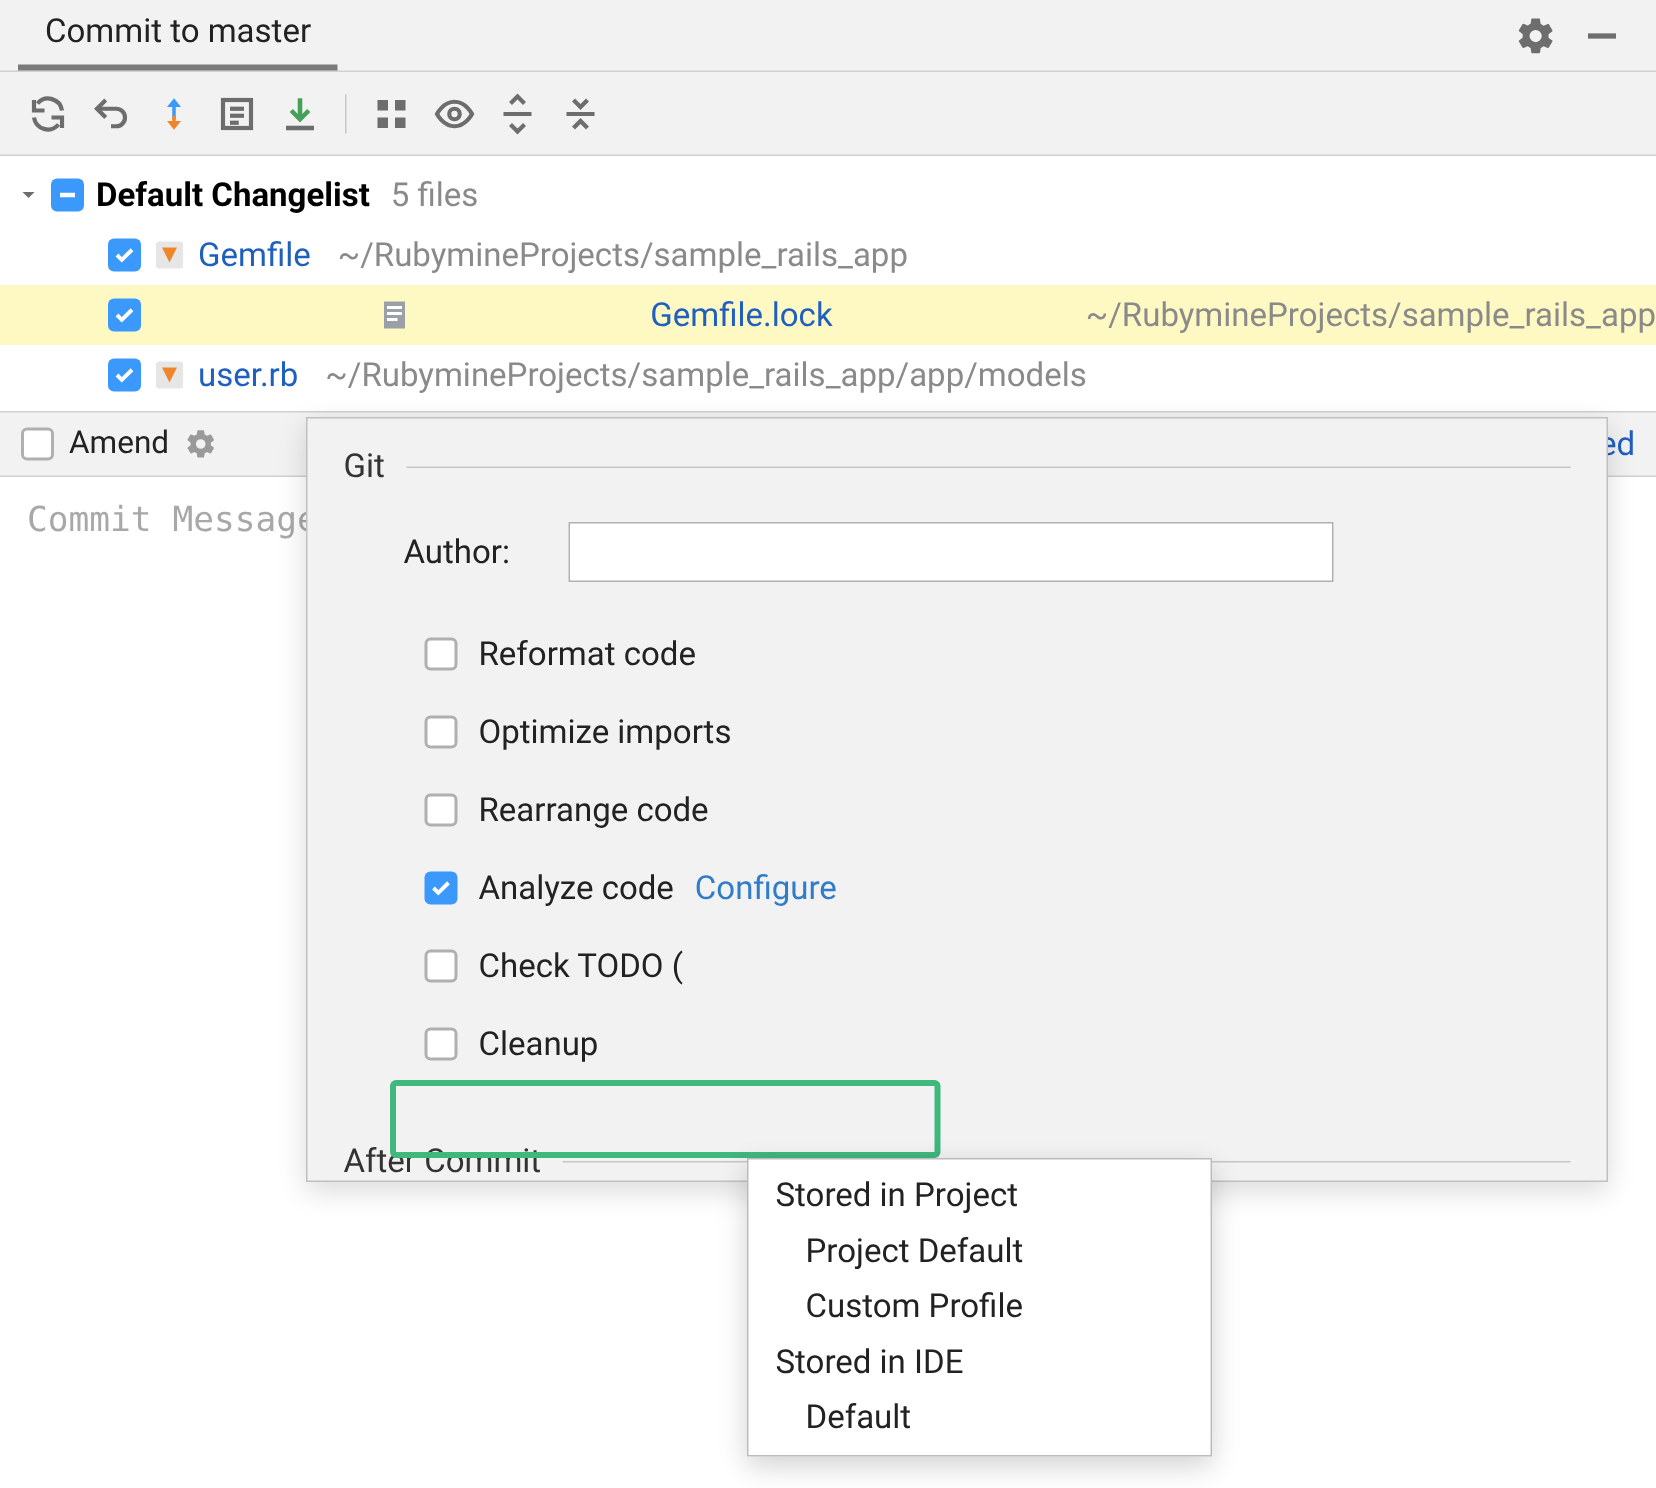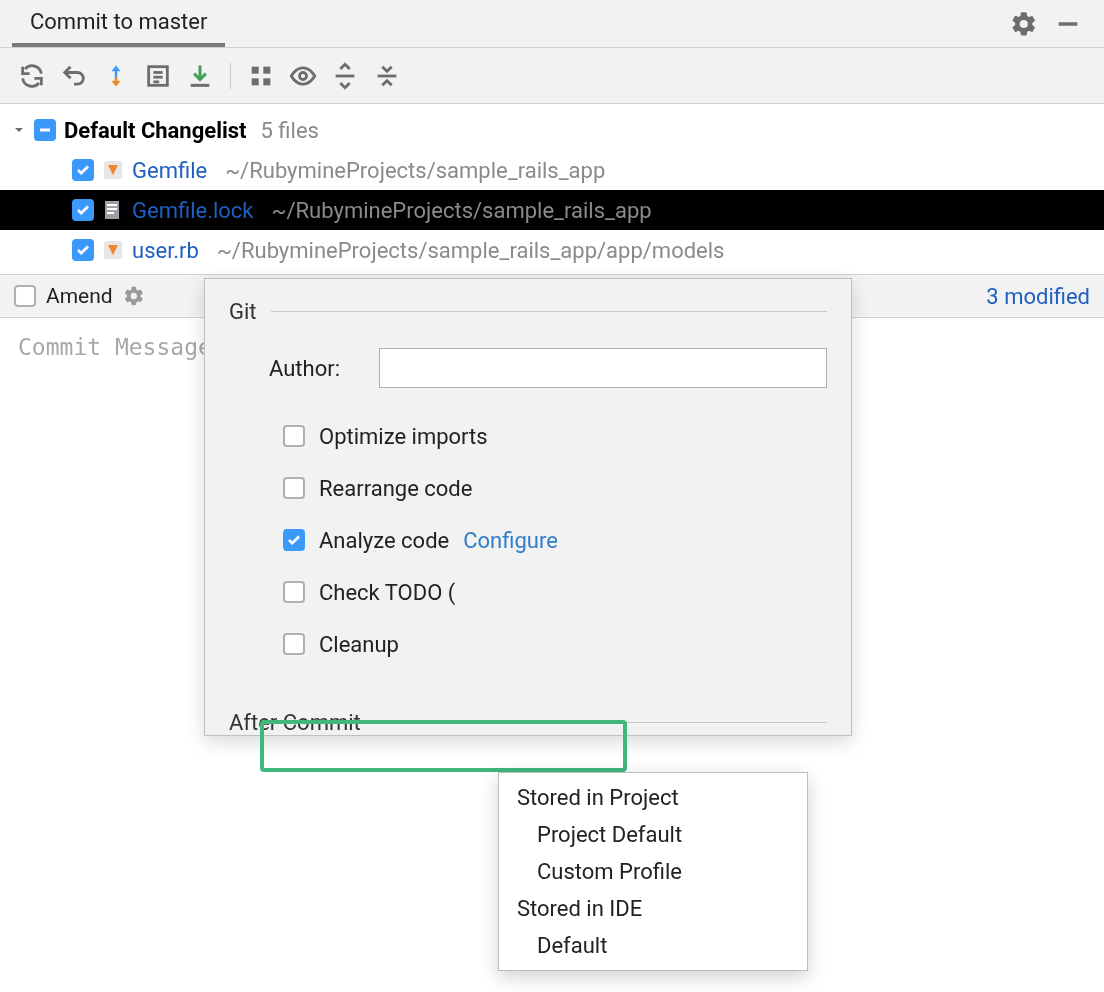--- a/index.html
+++ b/index.html
@@ -51,21 +51,21 @@
   
   .tree-area { background: #fff; padding: 6px 0 4px 0; }
   .tree-row {
     display: flex;
     align-items: center;
     height: 40px;
     padding-left: 12px;
     gap: 8px;
   }
   .tree-row.file-row { padding-left: 72px; }
-  .tree-row.selected { background: #000000; }
+  .tree-row.selected { background: #fef9c3; justify-content: space-between; }
   .arrow {
     width: 14px; height: 14px; display: inline-flex; color: #6d6d6d;
   }
   .chk {
     width: 22px; height: 22px; border-radius: 4px; display: inline-flex; align-items: center; justify-content: center;
   }
   .chk.minus { background: #3b99fc; color: #fff; }
   .chk.on { background: #3b99fc; color: #fff; }
   .chk svg { width: 16px; height: 16px; }
   .file-icon { width: 22px; height: 22px; display: inline-flex; }
@@ -93,21 +93,21 @@
 
   
   .msg-area { background: #fff; padding: 16px 18px; height: 700px; }
   .msg-placeholder { color: #a8a8a8; font-family: ui-monospace, Menlo, monospace; font-size: 23px; }
 
   
   .popup {
     position: absolute;
     left: 204px;
     top: 278px;
-    width: 648px;
+    width: 868px;
     background: #f2f2f2;
     border: 1px solid #c0c0c0;
     box-shadow: 0 6px 18px rgba(0,0,0,.15);
     padding: 20px 24px 0 24px;
   }
   .popup-section-title-row {
     display: flex;
     align-items: center;
     margin-bottom: 24px;
   }
@@ -329,20 +329,24 @@
     <span class="popup-section-line"></span>
   </div>
   <div class="form-row">
     <span class="form-label">Author:</span>
     <input class="text-field" type="text" value="" style="">
   </div>
 
 
   <div class="opt-row">
     <span class="chk-empty"></span>
+    <span class="lbl">Reformat code</span>
+  </div>
+  <div class="opt-row">
+    <span class="chk-empty"></span>
     <span class="lbl">Optimize imports</span>
   </div>
   <div class="opt-row">
     <span class="chk-empty"></span>
     <span class="lbl">Rearrange code</span>
   </div>
   <div class="opt-row">
     <span class="chk on">
       <svg viewBox="0 0 16 16" fill="none" stroke="#fff" stroke-width="2.6">
           <path d="M3 8l3.2 3.2L13 4.5"></path>

